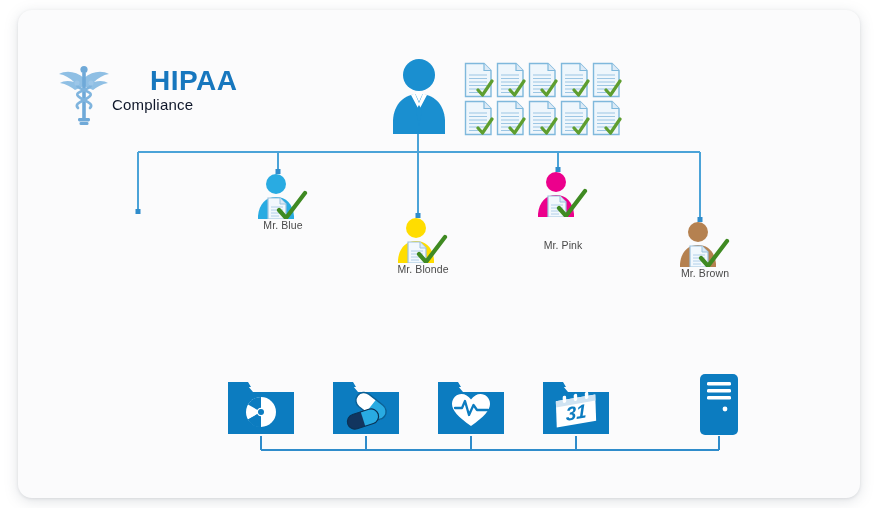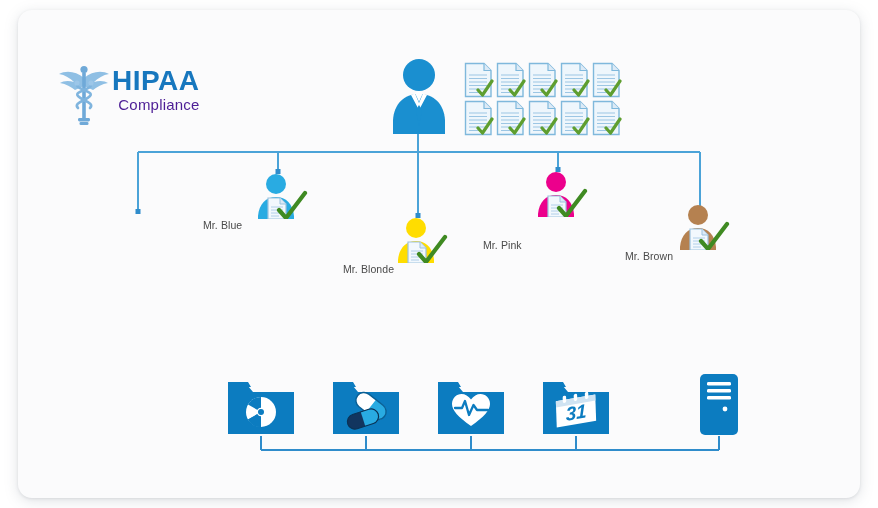--- a/index.html
+++ b/index.html
@@ -40,20 +40,21 @@
     height: 508px;
     pointer-events: none;
   }
   
   .node {
     position: absolute;
   }
   .label {
     position: absolute;
     width: 160px;
+    text-align: center;
     font-size: 10.5px;
     color: #4a4a4a;
     font-family: "Liberation Sans", sans-serif;
     letter-spacing: .1px;
     white-space: nowrap;
   }
   
   #logo-block {
     position: absolute;
     left: 58px;
@@ -73,28 +74,28 @@
     left: 54px;
     top: 6px;
   }
   #logo-title {
     font-size: 28px;
     font-weight: bold;
     color: #1777be;
     letter-spacing: .5px;
     line-height: 30px;
     font-family: "Liberation Sans", sans-serif;
+    margin-left: 38px;
   }
   #logo-sub {
     font-size: 15px;
-    color: #4c1d95;
+    color: #0f172a;
     line-height: 18px;
     letter-spacing: .2px;
     font-family: "Liberation Sans", sans-serif;
-    text-align: right;
   }
   
   #doc-grid {
     position: absolute;
     left: 464px;
     top: 62px;
     width: 156px;
     height: 74px;
   }
   .doc-cell {
@@ -414,21 +415,21 @@
             <path d="M21 37 H33"></path>
             <path d="M21 40 H33"></path>
             <path d="M21 43 H29"></path>
           </g>
       </g>
       <path d="M29 37 L36 45 L55 20" fill="none" stroke="#3f8a22" stroke-width="4.2" stroke-linecap="round" stroke-linejoin="round"></path>
     </svg>
     <div class="label" style="left:-47px; top:46px;margin-top:22px;">Mr. Pink</div>
   </div>
 
-  <div class="node" style="left:672px; top:204px; width:66px; height:46px;">
+  <div class="node" style="left:672px; top:221px; width:66px; height:46px;">
     <svg viewBox="0 0 66 46" width="66" height="46">
       <circle cx="26" cy="11" r="10" fill="#b58150"></circle>
       <path d="M26 24 C16 24 9 31 8 43 L8 46 L44 46 L44 43 C43 31 36 24 26 24 Z" fill="#b58150"></path>
       <g>
         <path d="M18 25 H30 L36 31 V46 H18 Z" fill="#f2f8fd" stroke="#9cc2de" stroke-width="1.2"></path>
         <path d="M30 25 V31 H36" fill="#dceaf6" stroke="#9cc2de" stroke-width="1"></path>
         <g stroke="#a9cbe6" stroke-width=".9">
             <path d="M21 34 H33"></path>
             <path d="M21 37 H33"></path>
             <path d="M21 40 H33"></path>

